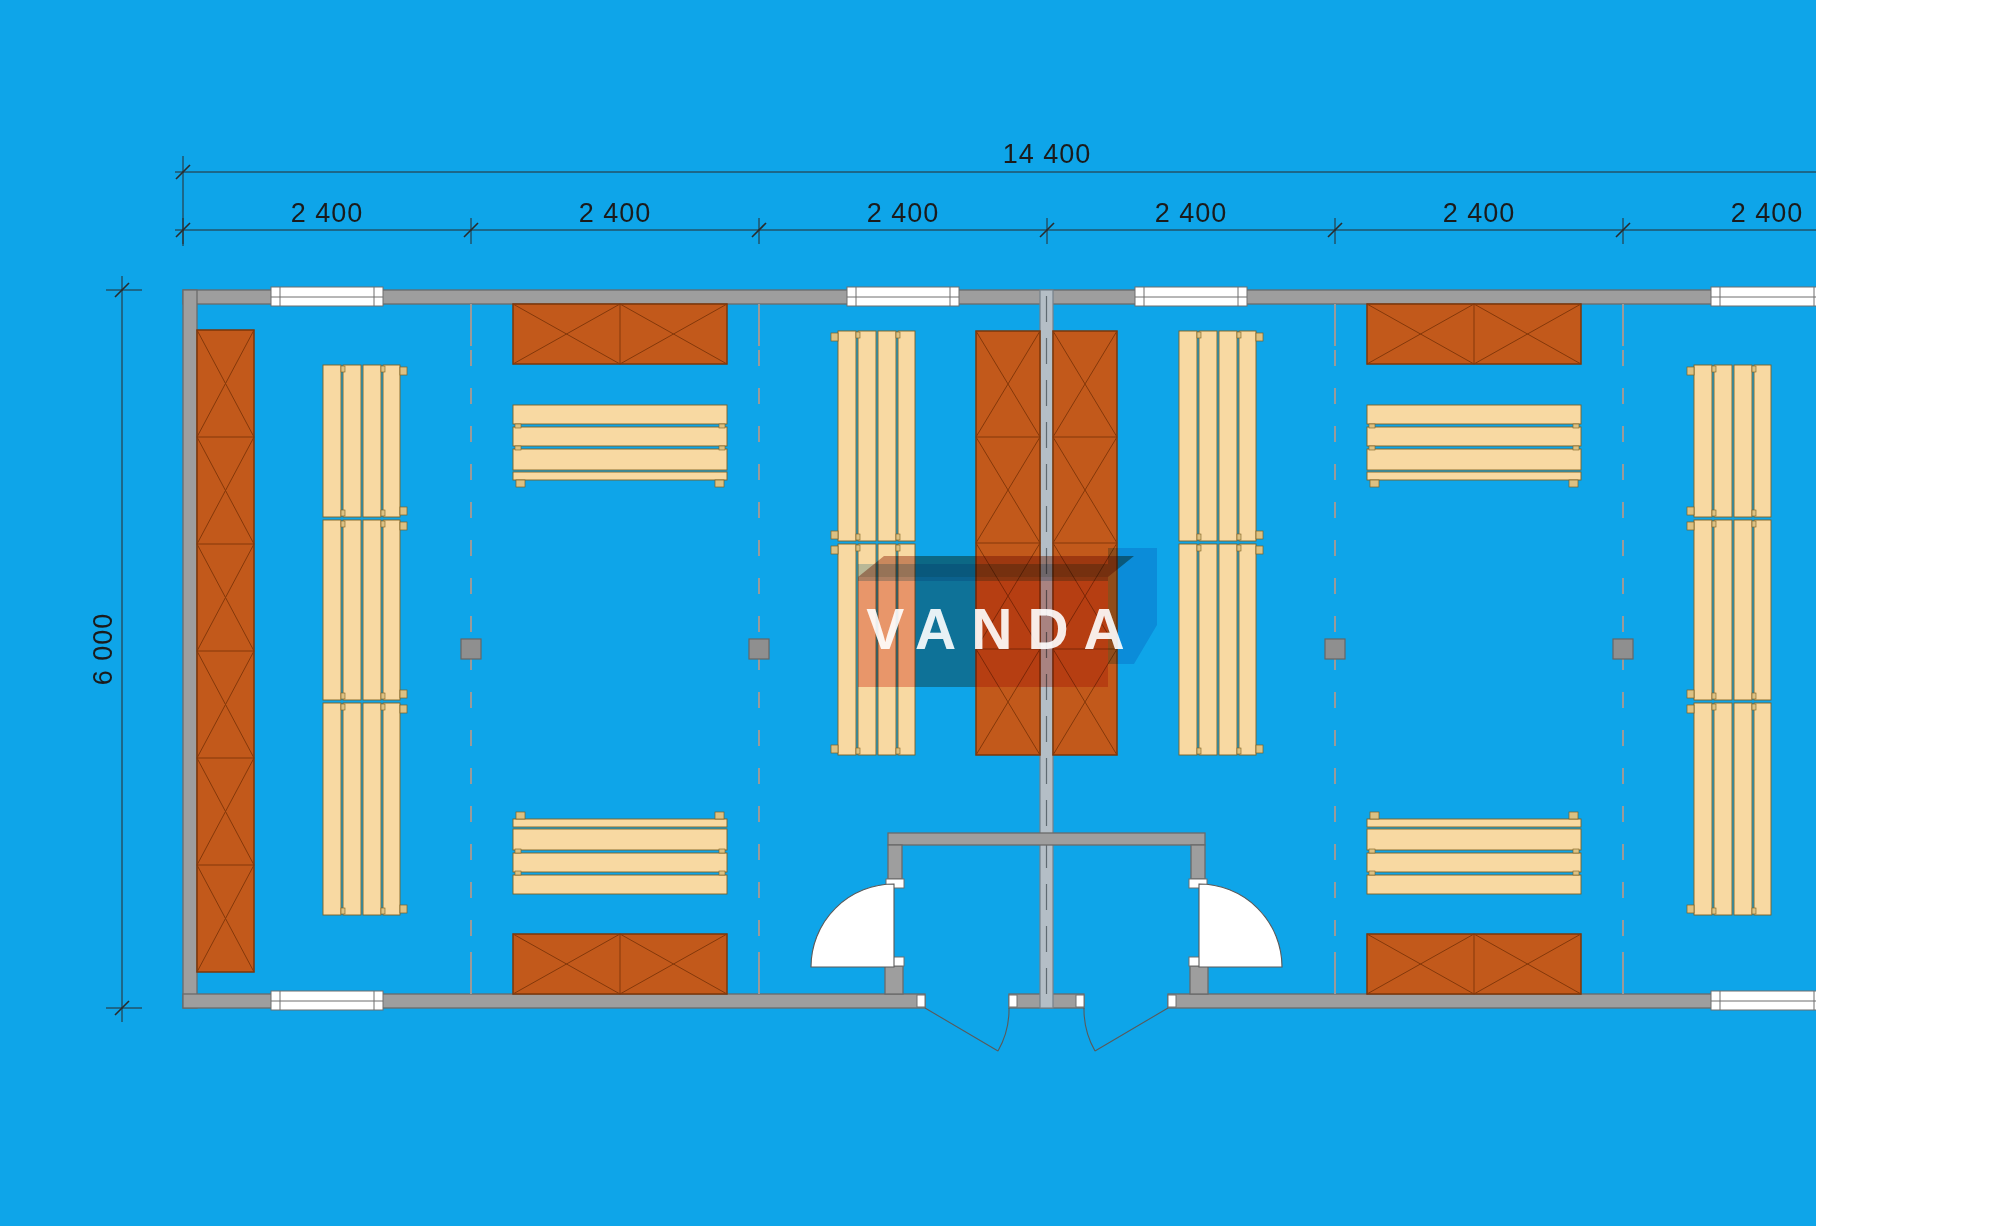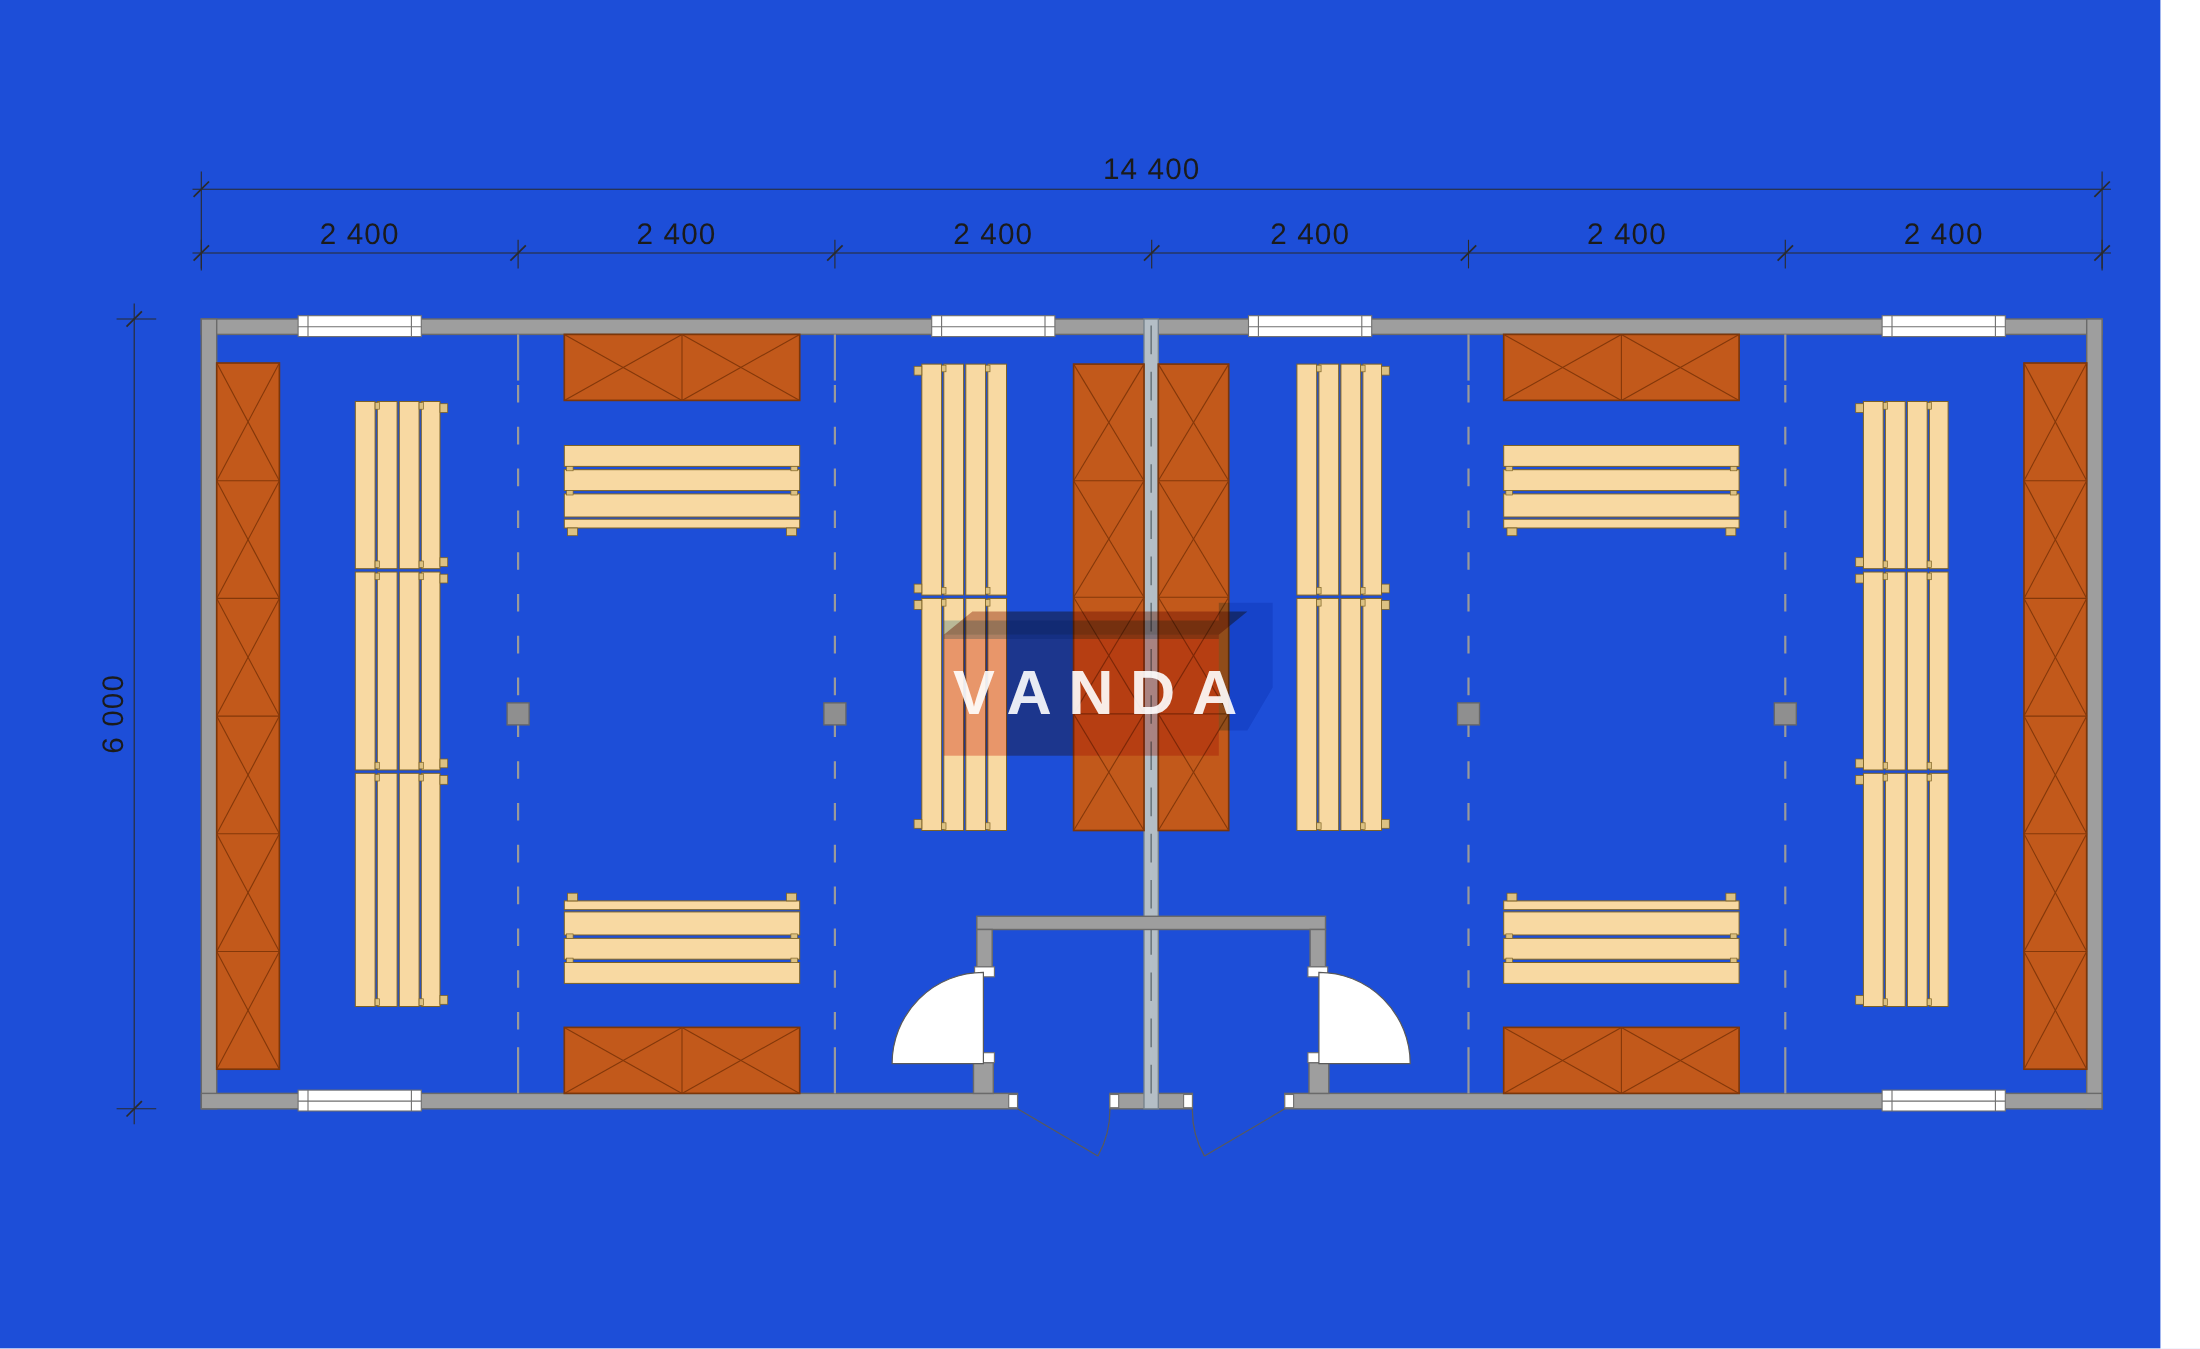--- a/index.html
+++ b/index.html
@@ -1,19 +1,19 @@
 <!DOCTYPE html>
 <html><head>
 <meta charset="utf-8">
 <style>
   html,body{margin:0;padding:0;background:#ffffff;}
   .canvas{
     position:relative;
-    width:1964px;height:1226px;
-    background:#1d4ed8;
+    width:1816px;height:1226px;
+    background:#0ea5e9;
     font-family:"Liberation Sans", sans-serif;
     overflow:hidden;
   }
   svg text{
     font-family:"Liberation Sans", sans-serif;
     fill:#1b1b1b;
   }
   .dimtext{font-size:27px;letter-spacing:1px;}
   .wm-text{
     font-size:57px;

